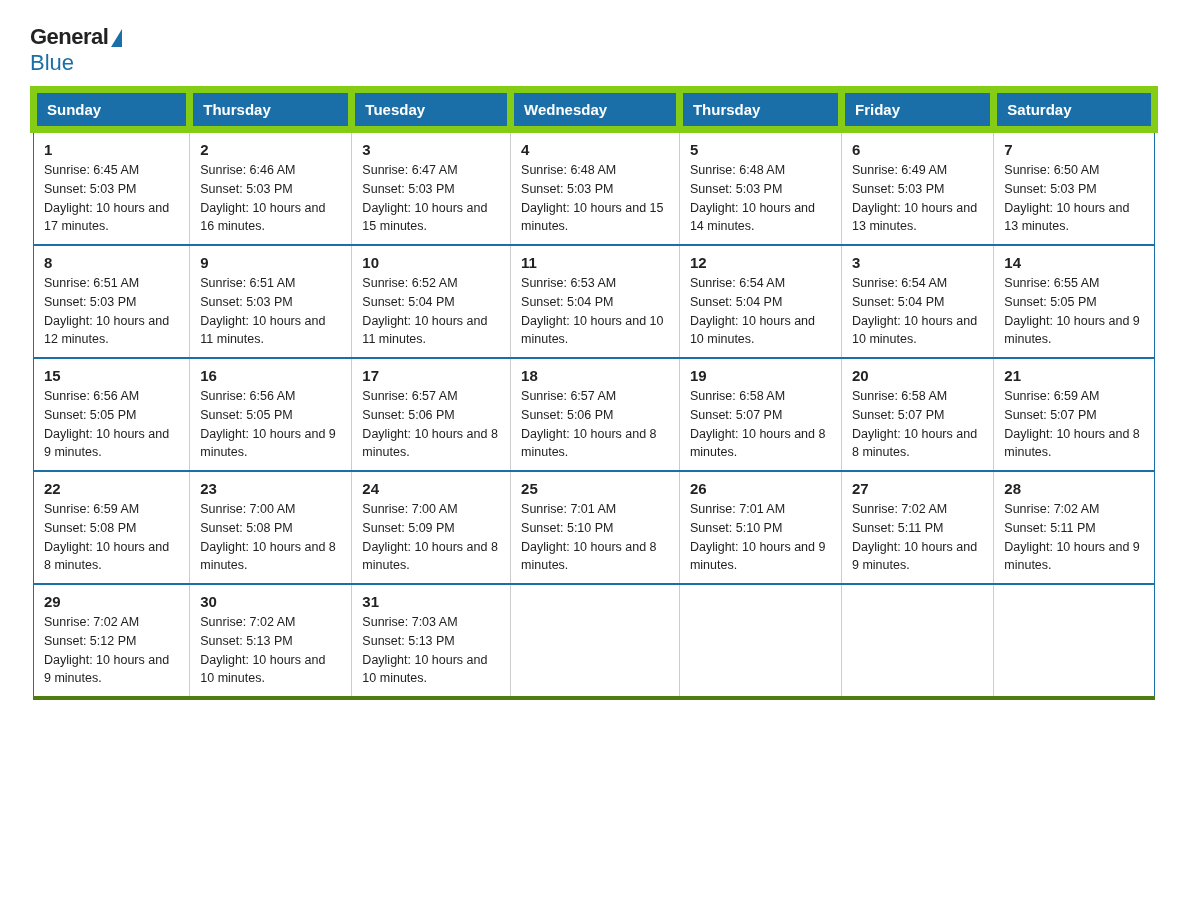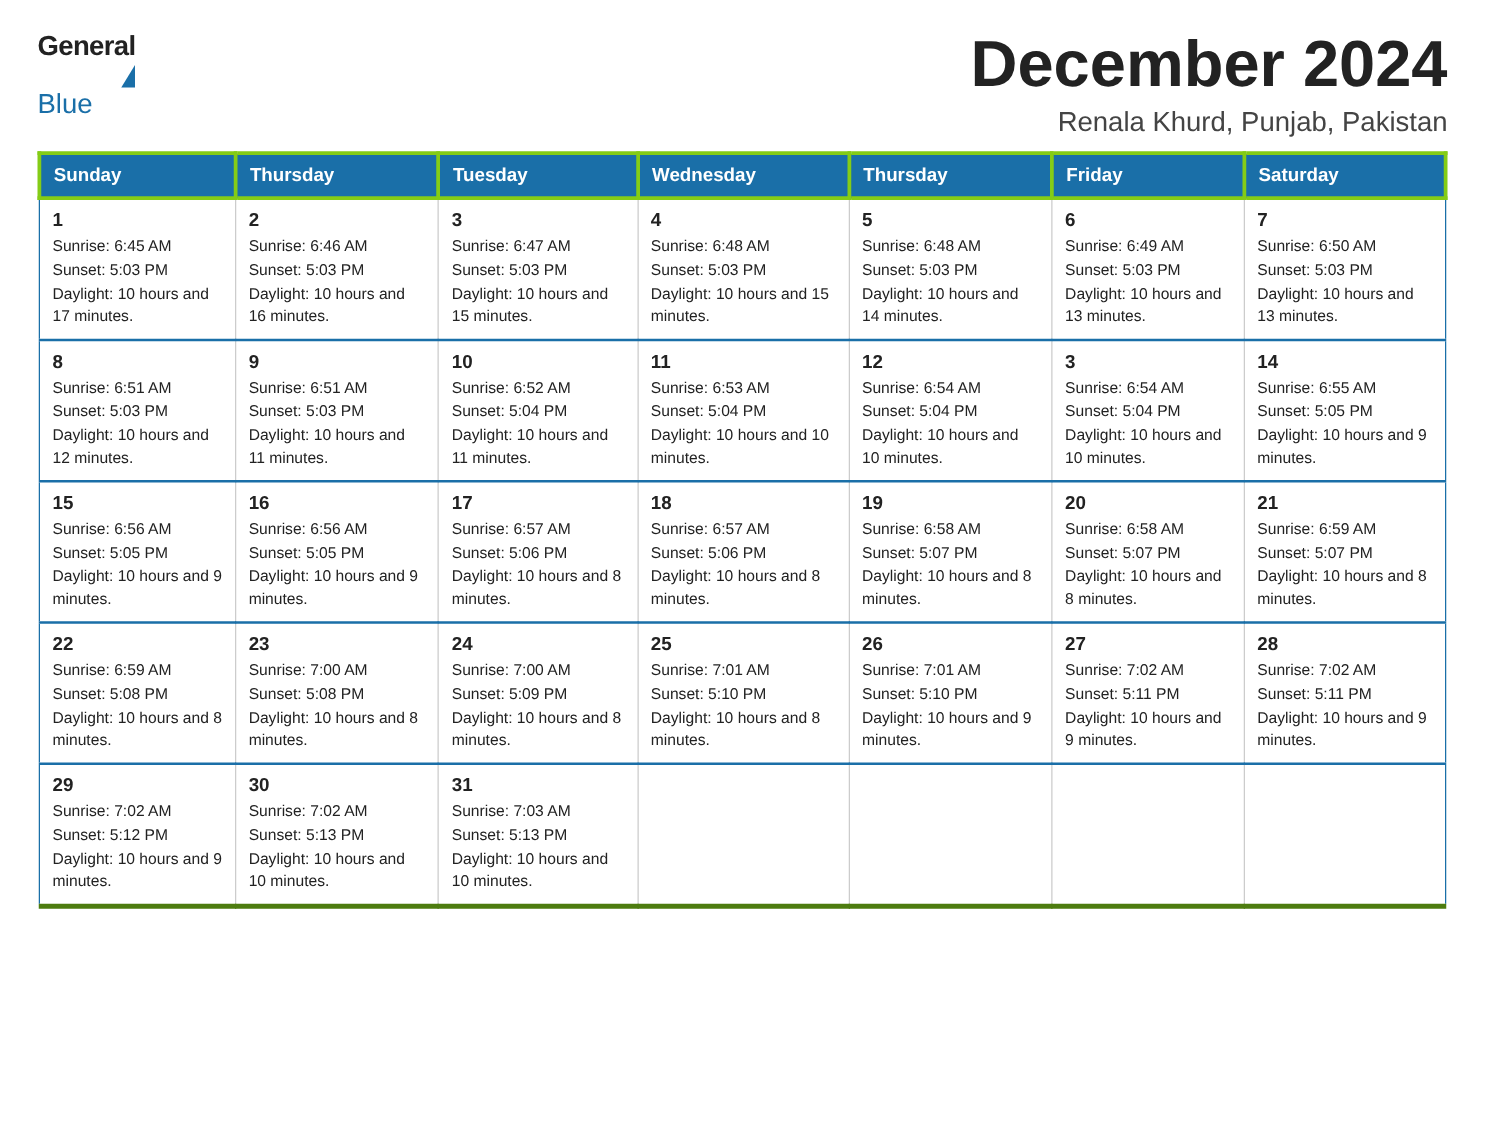--- a/index.html
+++ b/index.html
@@ -17,22 +17,21 @@
       justify-content: space-between;
       margin-bottom: 10px;
     }
     .logo {
       display: flex;
       flex-direction: column;
       align-items: flex-start;
     }
     .logo-top {
       display: flex;
-      align-items: flex-end;
-      flex-direction: column;
+      align-items: center;
     }
     .logo-general {
       font-size: 22px;
       font-weight: bold;
       color: #222;
       letter-spacing: -0.5px;
     }
     .logo-triangle {
       width: 0;
       height: 0;
@@ -68,21 +67,21 @@
     }
     thead tr {
       background-color: #1a6fa8;
     }
     thead th {
       color: #fff;
       font-size: 15px;
       font-weight: bold;
       padding: 8px 10px;
       text-align: left;
-      border: 3px solid #84cc16;
+      border: 7px solid #84cc16;
     }
     tbody tr {
       border-bottom: 2px solid #1a6fa8;
     }
     tbody td {
       vertical-align: top;
       padding: 8px 10px;
       font-size: 13px;
       border-right: 1px solid #ccc;
       border-left: 1px solid #ccc;
@@ -113,24 +112,20 @@
 </head>
 <body>
 
 <div class="header">
   <div class="logo">
     <div class="logo-top">
       <span class="logo-general">General</span>
       <div class="logo-triangle"></div>
     </div>
     <span class="logo-blue">Blue</span>
-  </div>
-  <div class="title-block">
-    <div class="month-title">December 2024</div>
-    <div class="location-title">Renala Khurd, Punjab, Pakistan</div>
   </div>
 </div>
 
 <table>
   <thead>
     <tr>
     <th>Sunday</th>
         <th>Thursday</th>
         <th>Tuesday</th>
         <th>Wednesday</th>

